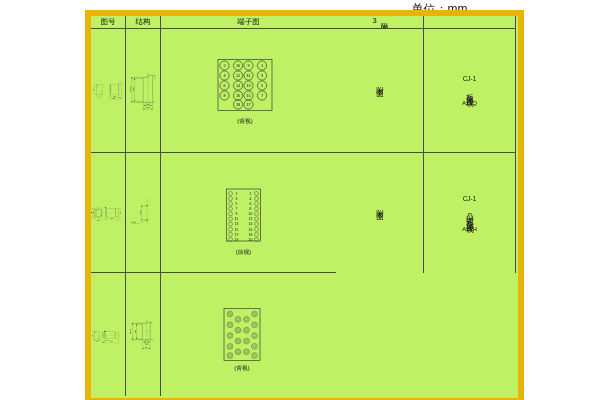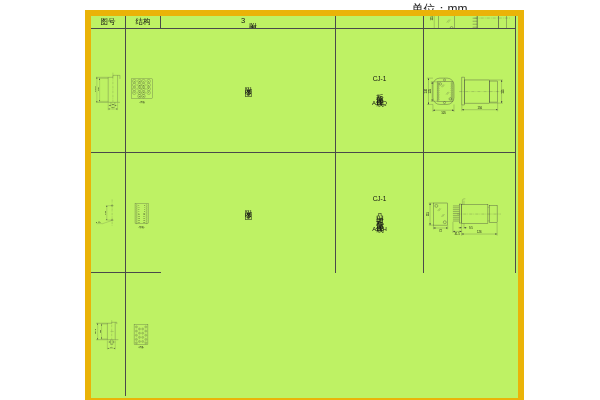--- a/index.html
+++ b/index.html
@@ -39,20 +39,21 @@
     </marker>
   </defs>
 </svg>
 
 <div class="unit">单位：mm</div>
 
 <div class="tbl">
 
   <div class="c hd">图号</div>
   <div class="c hd">结构</div>
+  <div class="c hd lc">端子图</div>
 
   <div class="c">
     <span class="vert">附图3</span>
   </div>
   <div class="c struct">
     <span class="model">CJ-1</span>
     <span class="vtype">嵌入式后接线</span>
     <span class="code">A11K</span>
   </div>
 

